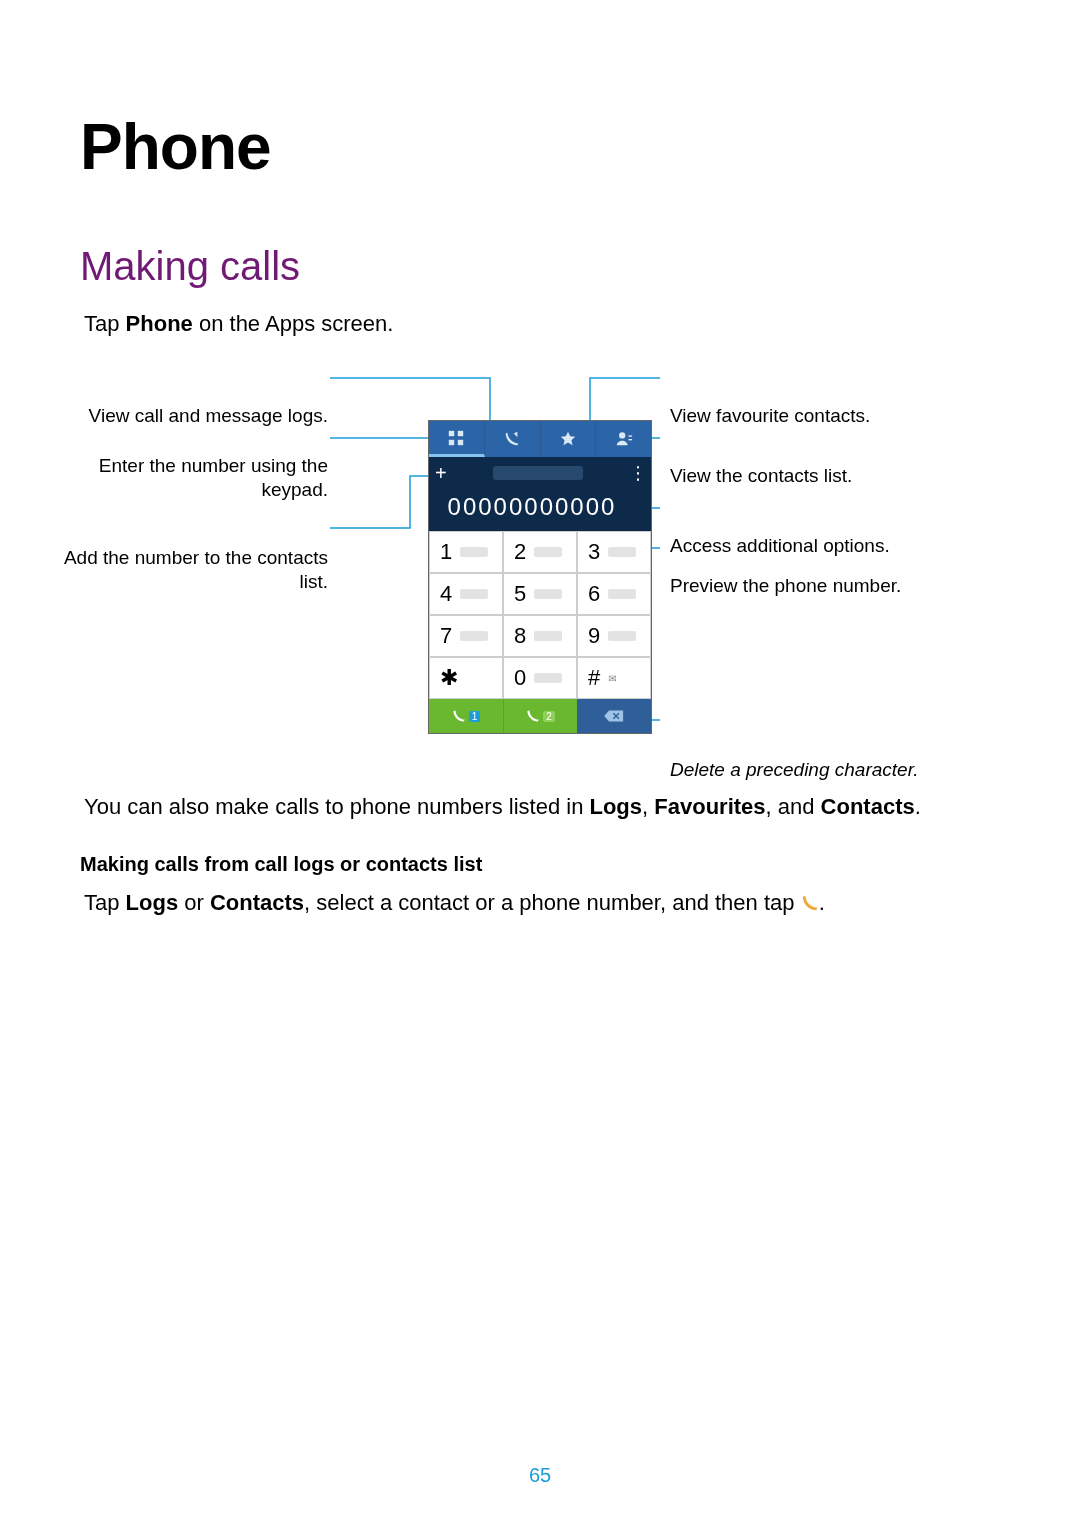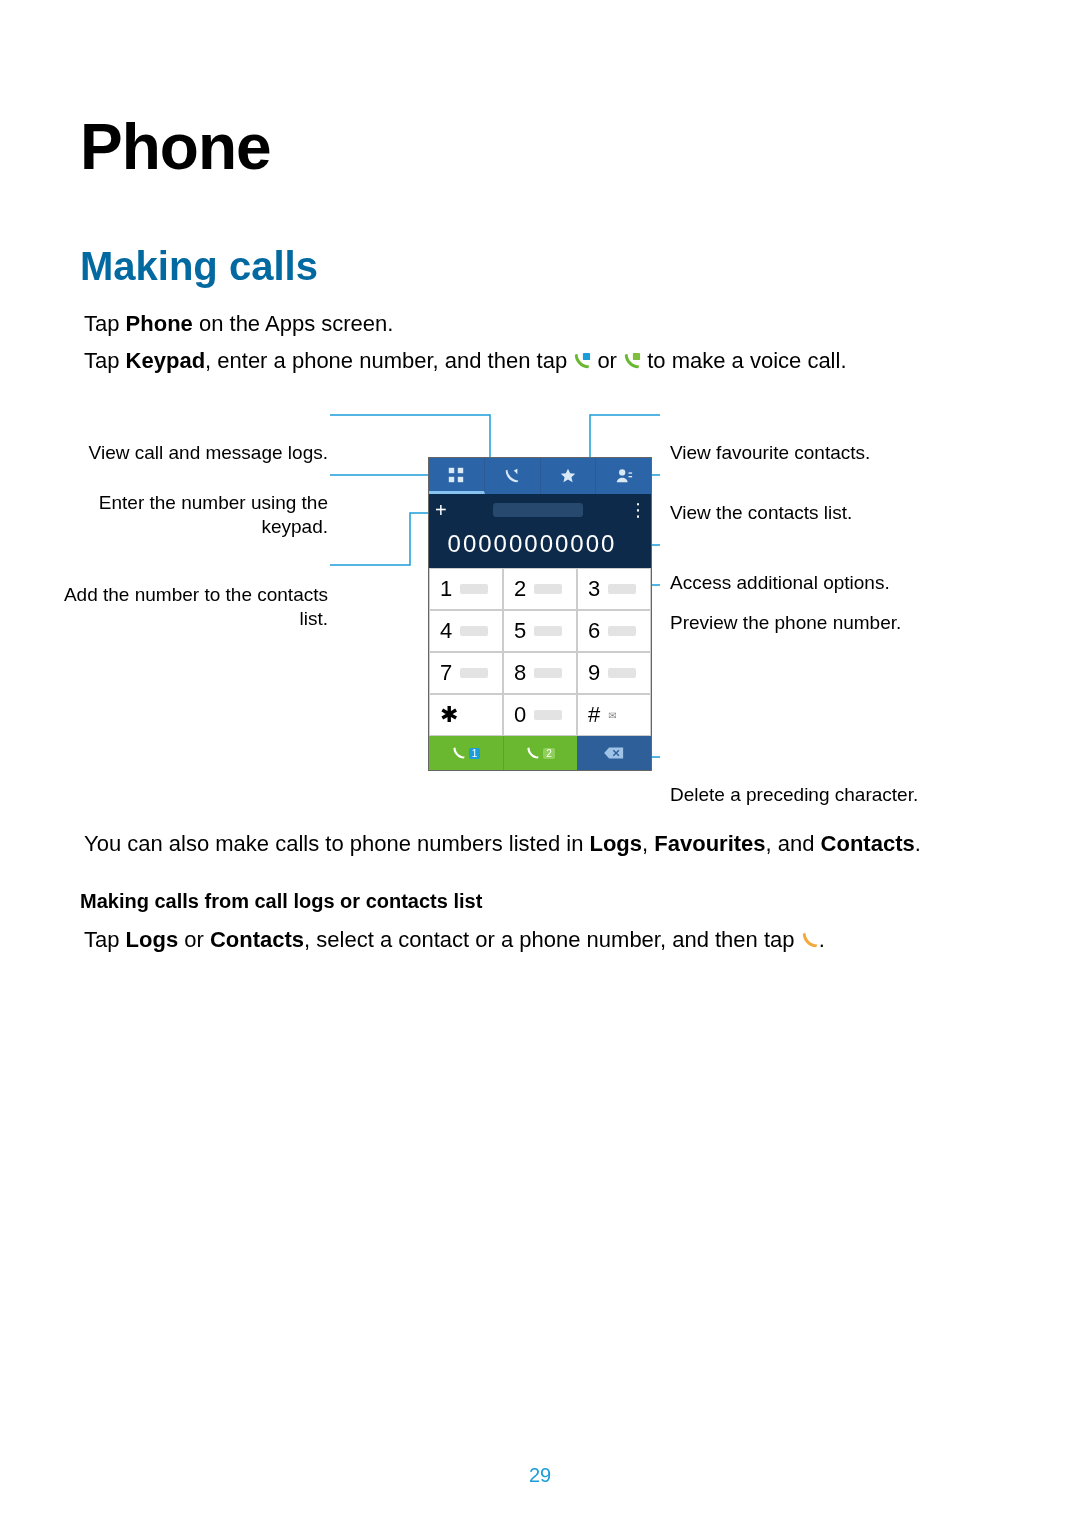--- a/index.html
+++ b/index.html
@@ -1,18 +1,18 @@
 <!DOCTYPE html>
 <html><head>
 <meta charset="utf-8">
 <style>
   html,body{margin:0;padding:0;background:#fff;font-family:"Segoe UI",Arial,Helvetica,sans-serif;color:#000;}
   .page{width:1080px;height:1527px;position:relative;box-sizing:border-box;padding:110px 80px 0 80px;}
   .h1{font-size:64px;font-weight:700;margin:0 0 60px 0;letter-spacing:-1px;}
-  .h2{font-size:40px;font-weight:700;color:#0369a1;margin:0 0 18px 0;}
+  .h2{font-size:40px;font-weight:400;color:#701a75;margin:0 0 18px 0;}
   .body-text{font-size:22px;line-height:1.5;margin:0 0 4px 4px;}
   .body-text b{font-weight:700;}
   .figure{position:relative;height:420px;margin:20px 0 10px 0;}
   .callout{position:absolute;font-size:19px;line-height:1.25;white-space:nowrap;margin-top:36px;}
   .callout.right{text-align:left;}
   .callout.left{text-align:right;}
   .phone-mock{position:absolute;left:348px;top:60px;width:222px;border:1px solid #666;}
   .tabs{display:flex;height:36px;background:#2c64a8;}
   .tab{flex:1;display:flex;align-items:center;justify-content:center;border-right:1px solid #2b5a94;color:#d9e9f5;font-size:16px;}
   .tab:last-child{border-right:none;}
@@ -40,37 +40,20 @@
 <div class="page">
 
   <h1 class="h1">Phone</h1>
 
   <h2 class="h2">Making calls</h2>
 
   <p class="body-text">
     <span>Tap </span><b>Phone</b><span> on the Apps screen.</span>
   </p>
 
-  <p class="body-text">
-    <span>Tap </span><b>Keypad</b><span>, enter a phone number, and then tap </span>
-    <span class="inline-icon">
-      <svg viewBox="0 0 20 20">
-          <path fill="#6ab82f" d="M5 2c0 7 6 13 13 13l-1 3c-8 0-15-7-15-15z"></path>
-          <rect x="11" y="1" width="8" height="8" rx="1" fill="#1b9dd9"></rect>
-        </svg>
-    </span>
-    <span> or </span>
-    <span class="inline-icon">
-      <svg viewBox="0 0 20 20">
-          <path fill="#6ab82f" d="M5 2c0 7 6 13 13 13l-1 3c-8 0-15-7-15-15z"></path>
-          <rect x="11" y="1" width="8" height="8" rx="1" fill="#7fbf3f"></rect>
-        </svg>
-    </span>
-    <span> to make a voice call.</span>
-  </p>
 
   <div class="figure">
 
     <svg class="connector" width="920" height="420">
       <g stroke="#1b9dd9" stroke-width="1.5" fill="none">
 
         <path d="M250 18 L410 18 L410 60"></path>
 
         <path d="M250 78 L372 78"></path>
 
@@ -89,21 +72,21 @@
     </svg>
 
     <div class="callout left" style="right:672px;top:8px;">View call and message logs.</div>
     <div class="callout left" style="right:672px;top:58px;">Enter the number using the<br>keypad.</div>
     <div class="callout left" style="right:672px;top:150px;">Add the number to the contacts<br>list.</div>
 
     <div class="callout right" style="left:590px;top:8px;">View favourite contacts.</div>
     <div class="callout right" style="left:590px;top:68px;">View the contacts list.</div>
     <div class="callout right" style="left:590px;top:138px;">Access additional options.</div>
     <div class="callout right" style="left:590px;top:178px;">Preview the phone number.</div>
-    <div class="callout right" style="left:590px;top:350px;">Delete a preceding character.</div>
+    <div class="callout right" style="left:590px;top:362px;font-style:italic;">Delete a preceding character.</div>
 
     <div class="phone-mock">
       <div class="tabs">
         <div class="tab active kp-icon">
           <svg viewBox="0 0 20 20">
               <rect x="2" y="2" width="6" height="6" fill="#d9e9f5"></rect>
               <rect x="12" y="2" width="6" height="6" fill="#d9e9f5"></rect>
               <rect x="2" y="12" width="6" height="6" fill="#d9e9f5"></rect>
               <rect x="12" y="12" width="6" height="6" fill="#d9e9f5"></rect>
             </svg>
@@ -216,14 +199,14 @@
 
   <p class="body-text">
     <span>Tap </span><b>Logs</b><span> or </span><b>Contacts</b><span>, select a contact or a phone number, and then tap </span>
     <span class="inline-icon">
       <svg viewBox="0 0 20 20">
           <path fill="#f2a93c" d="M5 2c0 7 6 13 13 13l-1 3c-8 0-15-7-15-15z"></path>
         </svg>
     </span><span>.</span>
   </p>
 
-  <div class="page-number">29</div>
+  <div class="page-number">65</div>
 </div>
 
 </body></html>

